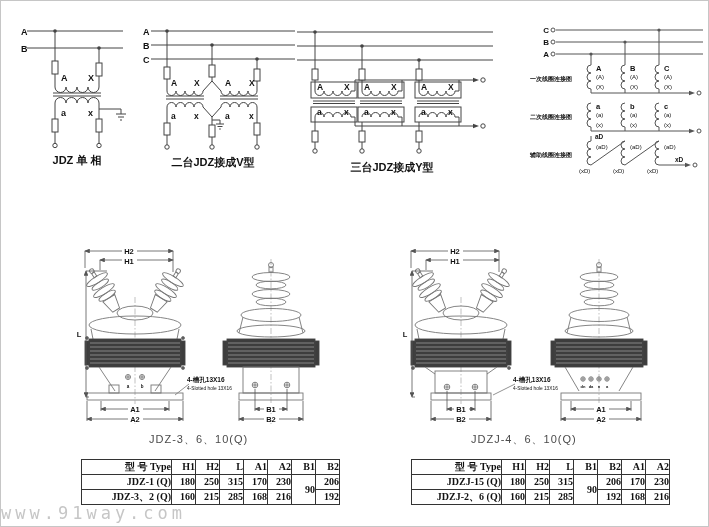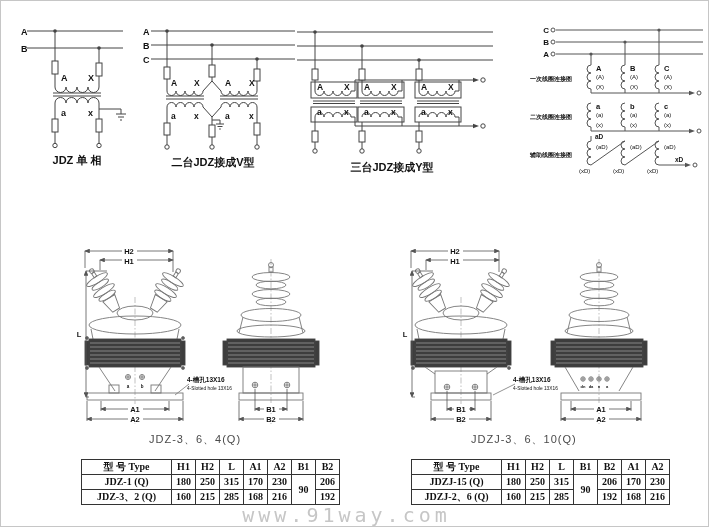--- a/index.html
+++ b/index.html
@@ -4,26 +4,26 @@
 <style>
   html,body{margin:0;padding:0;background:#888;}
   #page{position:relative;width:709px;height:527px;background:#fff;border:1px solid #c6c6c6;
         box-sizing:border-box;overflow:hidden;font-family:"Liberation Sans",sans-serif;color:#111;}
   .abs{position:absolute;}
   svg text{font-family:"Liberation Sans",sans-serif;fill:#111;}
   .cap{font-family:"Liberation Serif",serif;font-size:12px;letter-spacing:1px;color:#222;}
   .draw-cap{font-family:"Liberation Sans",sans-serif;font-size:11px;letter-spacing:1px;color:#4a4a4a;}
   table.dim{border-collapse:collapse;table-layout:fixed;font-family:"Liberation Serif",serif;
             font-size:10px;font-weight:bold;color:#111;}
-  table.dim td,table.dim th{border:1px solid #333;text-align:center;padding:0;height:14px;line-height:14px;
+  table.dim td,table.dim th{border:1px solid #333;text-align:right;padding:0;height:14px;line-height:14px;
             overflow:hidden;white-space:nowrap;}
   table.dim th{font-weight:bold;}
   td.typec{text-align:left;padding-left:3px;}
-  #watermark{left:0;right:16px;top:502px;text-align:center;font-family:"DejaVu Sans Mono",monospace;
-             font-size:20px;letter-spacing:4px;color:#c6c6c6;}
+  #watermark{left:0;right:16px;top:502px;font-family:"DejaVu Sans Mono",monospace;
+             font-size:17px;letter-spacing:4px;color:#c6c6c6;}
 </style>
 </head>
 <body>
 
 <div id="page">
 
   <svg class="abs" style="left:18px;top:22px" width="120" height="145" viewBox="0 0 120 145">
     <g stroke="#444" stroke-width="1" fill="none">
       <line x1="8" y1="8" x2="104" y2="8"></line>
       <line x1="8" y1="25" x2="104" y2="25"></line>
@@ -514,22 +514,22 @@
         <text x="202" y="181" text-anchor="middle">A2</text>
       <text x="184" y="146.5" font-size="4" text-anchor="middle">dn</text>
       <text x="192" y="146.5" font-size="4" text-anchor="middle">da</text>
       <text x="200" y="146.5" font-size="4" text-anchor="middle">n</text>
       <text x="208" y="146.5" font-size="4" text-anchor="middle">a</text>
       <text x="114" y="141" font-size="6.5">4-槽孔13X16</text>
       <text x="114" y="149" font-size="4.8" font-weight="normal">4-Slotted hole 13X16</text>
     </g>
   </svg>
 
-  <div class="abs draw-cap" style="left:148px;top:431px">JDZ-3、6、4(Q)</div>
-  <div class="abs draw-cap" style="left:470px;top:431px">JDZJ-3、6、10(Q)</div>
+  <div class="abs draw-cap" style="left:148px;top:431px">JDZ-3、6、10(Q)</div>
+  <div class="abs draw-cap" style="left:470px;top:431px">JDZJ-4、6、10(Q)</div>
 
   <table class="dim abs" style="left:80px;top:458px;width:258px">
     <colgroup>
         <col style="width:90px">
         <col span="7" style="width:24px">
       </colgroup>
     <tbody>
         <tr>
       <th>型  号 Type</th>
       <th>H1</th>

